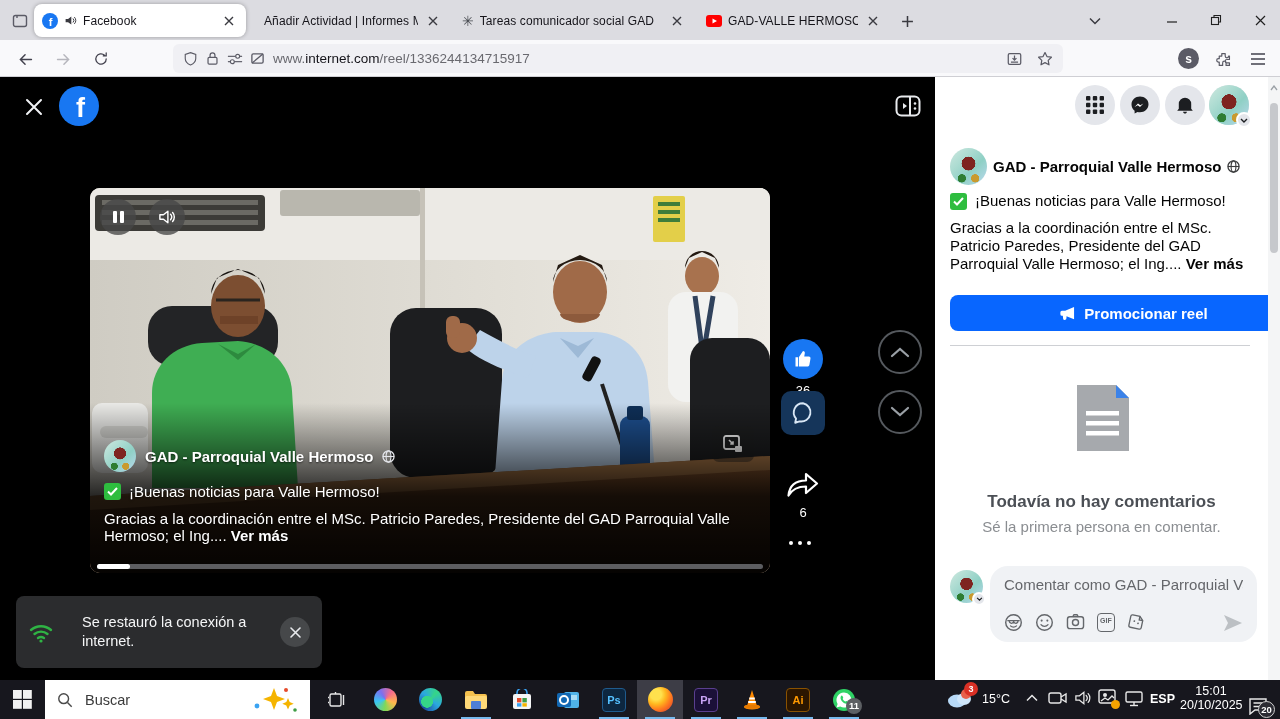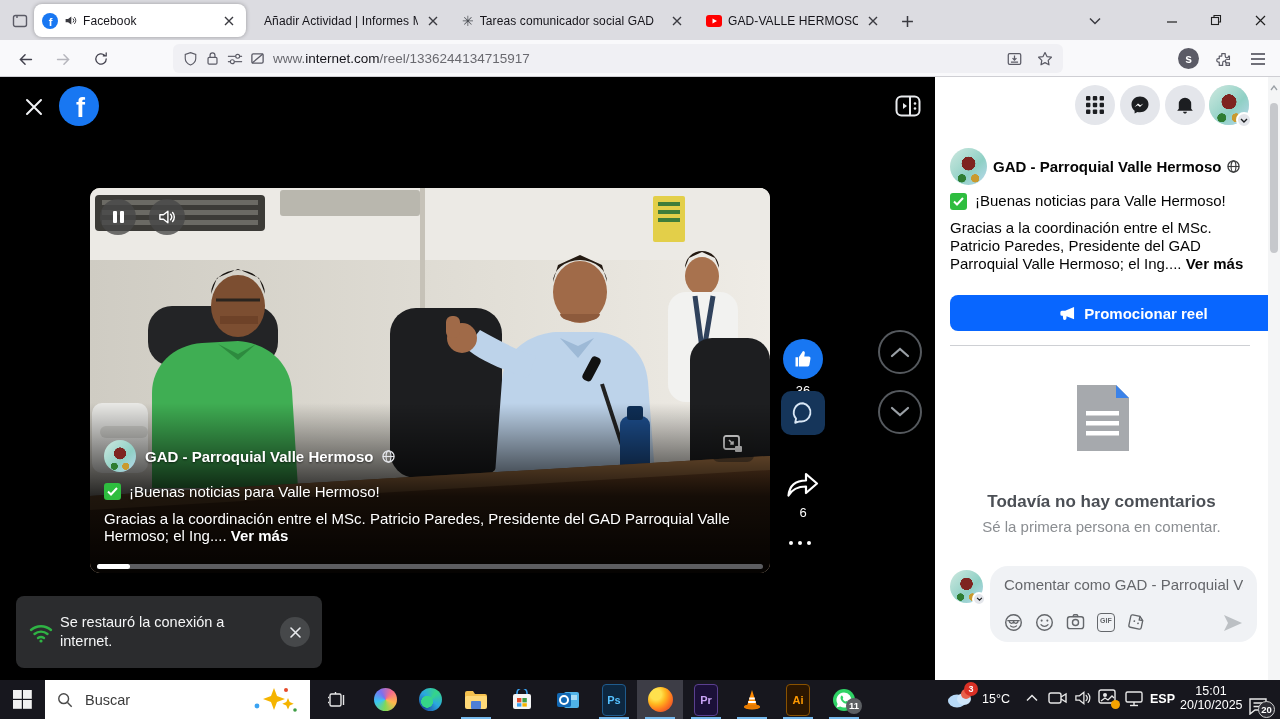--- a/index.html
+++ b/index.html
@@ -28,21 +28,21 @@
   .pctrl{position:absolute;width:36px;height:36px;border-radius:50%;background:rgba(70,70,70,.78);display:flex;align-items:center;justify-content:center}
   .overlay-grad{position:absolute;left:0;right:0;bottom:0;height:170px;background:linear-gradient(180deg,rgba(0,0,0,0),rgba(0,0,0,.82) 55%,rgba(0,0,0,.92))}
   .ov-name{color:#fff;font-size:15px;font-weight:bold;text-shadow:0 1px 2px rgba(0,0,0,.6)}
   .ov-text{color:#fff;font-size:15px;line-height:17px;text-shadow:0 1px 2px rgba(0,0,0,.6)}
   .check-badge{width:17px;height:17px;border-radius:3px;background:#2ebd3f;display:inline-flex;align-items:center;justify-content:center;flex:none}
   .progress-track{position:absolute;left:7px;right:7px;bottom:4px;height:5px;border-radius:3px;background:#5c5d60}
   .progress-fill{height:100%;border-radius:3px;background:#fff;width:5%}
   .rail-count{color:#fff;font-size:13px;text-align:center;width:40px}
   .nav-circle{position:absolute;width:44px;height:44px;border-radius:50%;border:2px solid #55595e;display:flex;align-items:center;justify-content:center}
   .toast{position:absolute;left:16px;top:519px;width:306px;height:72px;background:rgba(45,46,48,.96);border-radius:8px;display:flex;align-items:center;padding:0 12px;box-shadow:0 2px 10px rgba(0,0,0,.5)}
-  .toast-msg{color:#f5f6f7;font-size:14.5px;line-height:19px;flex:1;margin-left:6px}
+  .toast-msg{color:#f5f6f7;font-size:14.5px;line-height:19px;flex:1;margin-left:28px}
   .toast-close{width:30px;height:30px;border-radius:50%;background:#46484a;display:flex;align-items:center;justify-content:center;flex:none}
 
   
   .side{position:absolute;top:77px;left:935px;width:345px;height:603px;background:#fff}
   .hdr-circle{position:absolute;top:8px;width:40px;height:40px;border-radius:50%;background:#e4e6eb;display:flex;align-items:center;justify-content:center}
   .gad-avatar{border-radius:50%;background:
       radial-gradient(circle at 50% 42%,#7e2420 0 24%,rgba(0,0,0,0) 25%),
       radial-gradient(circle at 32% 82%,#2e7d32 0 10%,rgba(0,0,0,0) 11%),
       radial-gradient(circle at 68% 82%,#c99a2e 0 10%,rgba(0,0,0,0) 11%),
       linear-gradient(135deg,#cfe9e0,#8fd0c5 60%,#bcd9ef)}
@@ -58,21 +58,21 @@
   .composer-ph{font-size:15px;color:#65676b;white-space:nowrap;overflow:hidden}
   .composer-icons{position:absolute;left:14px;bottom:10px;display:flex;gap:12px;color:#64676b}
   .scroll-track{position:absolute;right:0;top:0;width:12px;height:603px;background:#f4f5f6}
   .scroll-thumb{position:absolute;right:2px;top:26px;width:8px;height:150px;border-radius:4px;background:#c6c8cc}
 
   
   .taskbar{position:absolute;top:680px;left:0;width:1280px;height:39px;background:#17171e}
   .tb-slot{position:absolute;top:0;width:46px;height:39px;display:flex;align-items:center;justify-content:center}
   .tb-underline{position:absolute;bottom:0;left:8px;width:30px;height:2px;background:#76b9ed}
   .tb-active{background:#3d3d46}
-  .appsq{width:24px;height:32px;border-radius:4px;display:flex;align-items:center;justify-content:center;font-size:11px;font-weight:bold}
+  .appsq{width:24px;height:24px;border-radius:4px;display:flex;align-items:center;justify-content:center;font-size:11px;font-weight:bold}
   .search-box{position:absolute;left:45px;top:0;width:265px;height:39px;background:#fff;display:flex;align-items:center;padding:0 12px}
   .search-text{font-size:14.5px;color:#3b3b3b;margin-left:12px;flex:1}
   .tray-text{color:#fff;font-size:12.5px}
   .badge{position:absolute;border-radius:50%;color:#fff;display:flex;align-items:center;justify-content:center;font-weight:bold}
 </style>
 </head>
 <body>
 
 <div class="screen">
 

